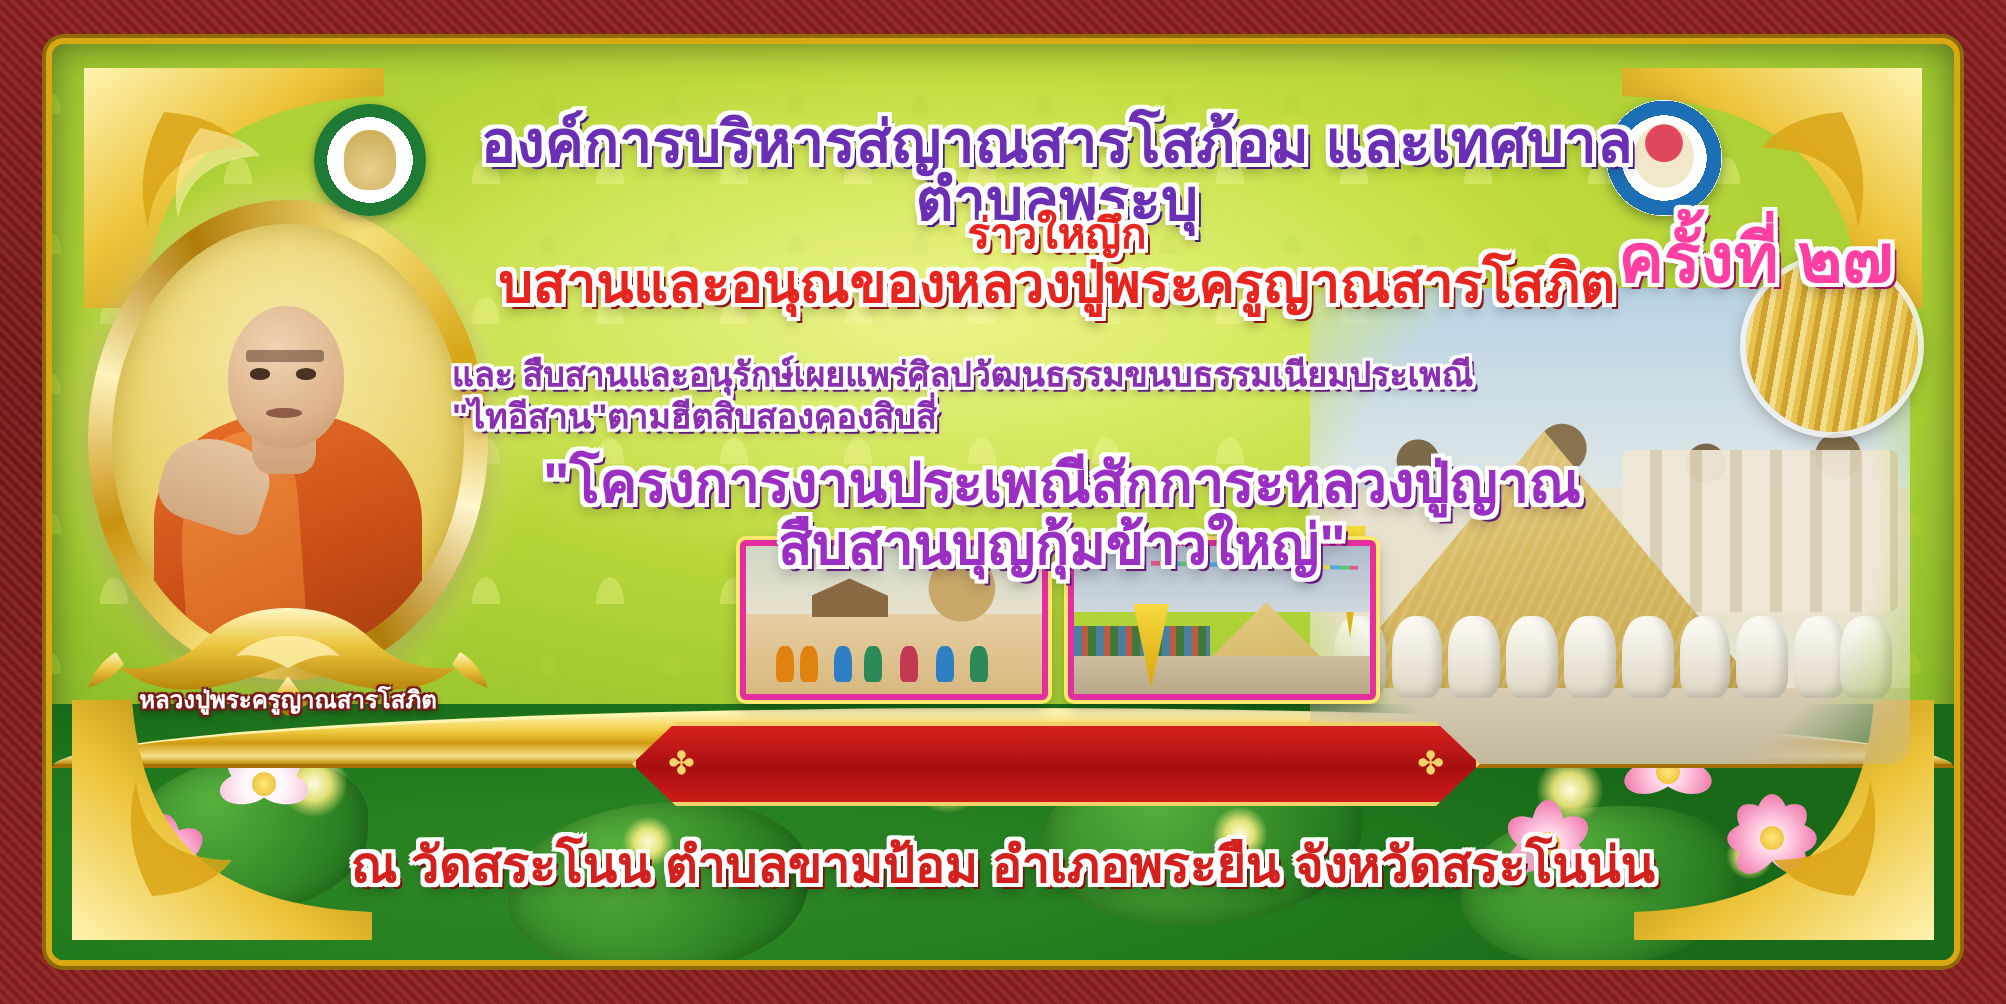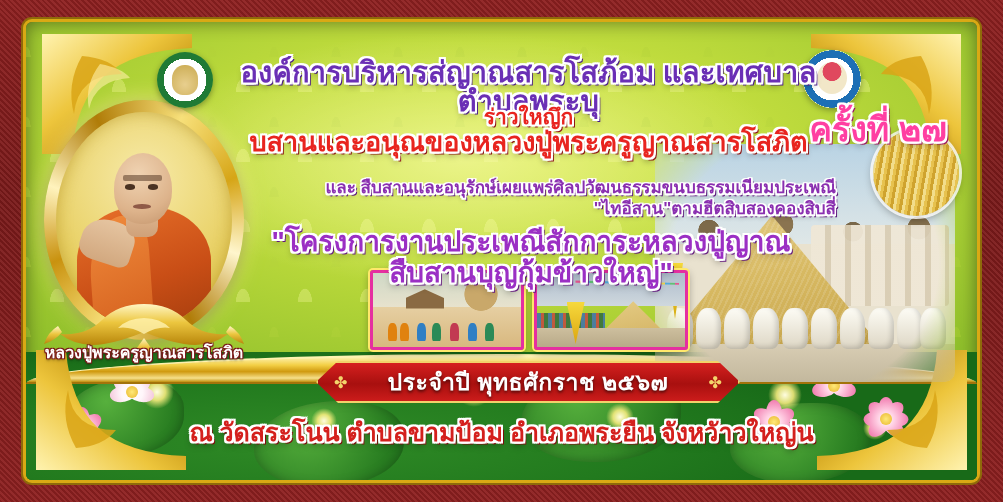--- a/index.html
+++ b/index.html
@@ -101,21 +101,21 @@
   .m-brow{position:absolute;left:38%;bottom:68%;width:22%;height:3%;background:rgba(90,60,40,.55);border-radius:2px;}
   .m-eyeL,.m-eyeR{position:absolute;width:6%;height:2.6%;background:#4a3222;border-radius:50%;bottom:64%;}
   .m-eyeL{left:39%;} .m-eyeR{left:52%;}
   .m-mouth{position:absolute;left:44%;bottom:55%;width:10%;height:2.2%;background:#8f5a47;border-radius:50%;}
 
   .ornament{position:absolute;left:-4px;bottom:-30px;width:208px;height:74px;pointer-events:none;}
 
   .portrait-cap{
     position:absolute;left:2px;top:322px;width:232px;text-align:center;line-height:1.12;
   }
-  .cap1{font-size:16px;font-weight:bold;color:#fff;
+  .cap1{font-size:12px;font-weight:bold;color:#fff;
     text-shadow:0 0 2px #7a1a1a,1px 1px 0 #7a1a1a,-1px 1px 0 #7a1a1a,1px -1px 0 #7a1a1a,-1px -1px 0 #7a1a1a,0 2px 3px rgba(0,0,0,.5);}
   .cap2{font-size:12.5px;font-weight:bold;color:#fff;margin-top:1px;
     text-shadow:1px 1px 0 #6e3a06,-1px 1px 0 #6e3a06,1px -1px 0 #6e3a06,-1px -1px 0 #6e3a06,0 2px 3px rgba(0,0,0,.5);}
 
   
   .rice-photo{
     position:absolute;right:22px;top:122px;width:300px;height:238px;border-radius:10px;overflow:hidden;
     box-shadow:0 0 0 2px rgba(255,255,255,.25),0 4px 14px rgba(0,0,0,.35);
     background:linear-gradient(#cfe2ef 0 40%,#e9e2cf 40% 100%);
     -webkit-mask-image:radial-gradient(ellipse 72% 88% at 50% 50%,#000 62%,transparent 100%);
@@ -208,21 +208,21 @@
   }
   .line3{
     position:absolute;left:180px;top:106px;width:645px;text-align:center;
     font-size:27px;font-weight:bold;color:#e8241f;line-height:1.05;
     text-shadow:
       2px 0 0 #fff,-2px 0 0 #fff,0 2px 0 #fff,0 -2px 0 #fff,
       2px 2px 0 #fff,-2px 2px 0 #fff,2px -2px 0 #fff,-2px -2px 0 #fff,
       3px 3px 0 #8c1310,0 4px 6px rgba(0,0,0,.35);
   }
   .line4{
-    position:absolute;left:200px;top:156px;width:610px;text-align:right;
+    position:absolute;left:200px;top:156px;width:610px;text-align:left;
     font-size:17px;font-weight:bold;color:#8a2fb0;line-height:1.22;
     text-shadow:
       1.5px 0 0 #fff,-1.5px 0 0 #fff,0 1.5px 0 #fff,0 -1.5px 0 #fff,
       1.5px 1.5px 0 #fff,-1.5px 1.5px 0 #fff,1.5px -1.5px 0 #fff,-1.5px -1.5px 0 #fff,
       2.5px 2.5px 0 #5d1a7d,0 3px 5px rgba(0,0,0,.3);
   }
   .line5{
     position:absolute;left:200px;top:204px;width:610px;text-align:center;
     font-size:28px;font-weight:bold;color:#9b2fc4;line-height:1.12;
     text-shadow:
@@ -452,19 +452,18 @@
     </div>
     <div class="line5">
       <div>"โครงการงานประเพณีสักการะหลวงปู่ญาณ</div>
       <div>สืบสานบุญกุ้มข้าวใหญ่"</div>
     </div>
 
     <div class="badge-edition">ครั้งที่ ๒๗</div>
 
     <div class="ribbon">
       <span class="ribbon-orn l">✤</span>
-      <span class="ribbon-text">ประจำปี พุทธศักราช ๒๕๖๗</span>
       <span class="ribbon-orn r">✤</span>
     </div>
 
-    <div class="loc">ณ วัดสระโนน ตำบลขามป้อม อำเภอพระยืน จังหวัาวใหญ่น</div>
+    <div class="loc">ณ วัดสระโนน ตำบลขามป้อม อำเภอพระยืน จังหวัดสระโนน่น</div>
   </div>
 </div>
 
 </body></html>

